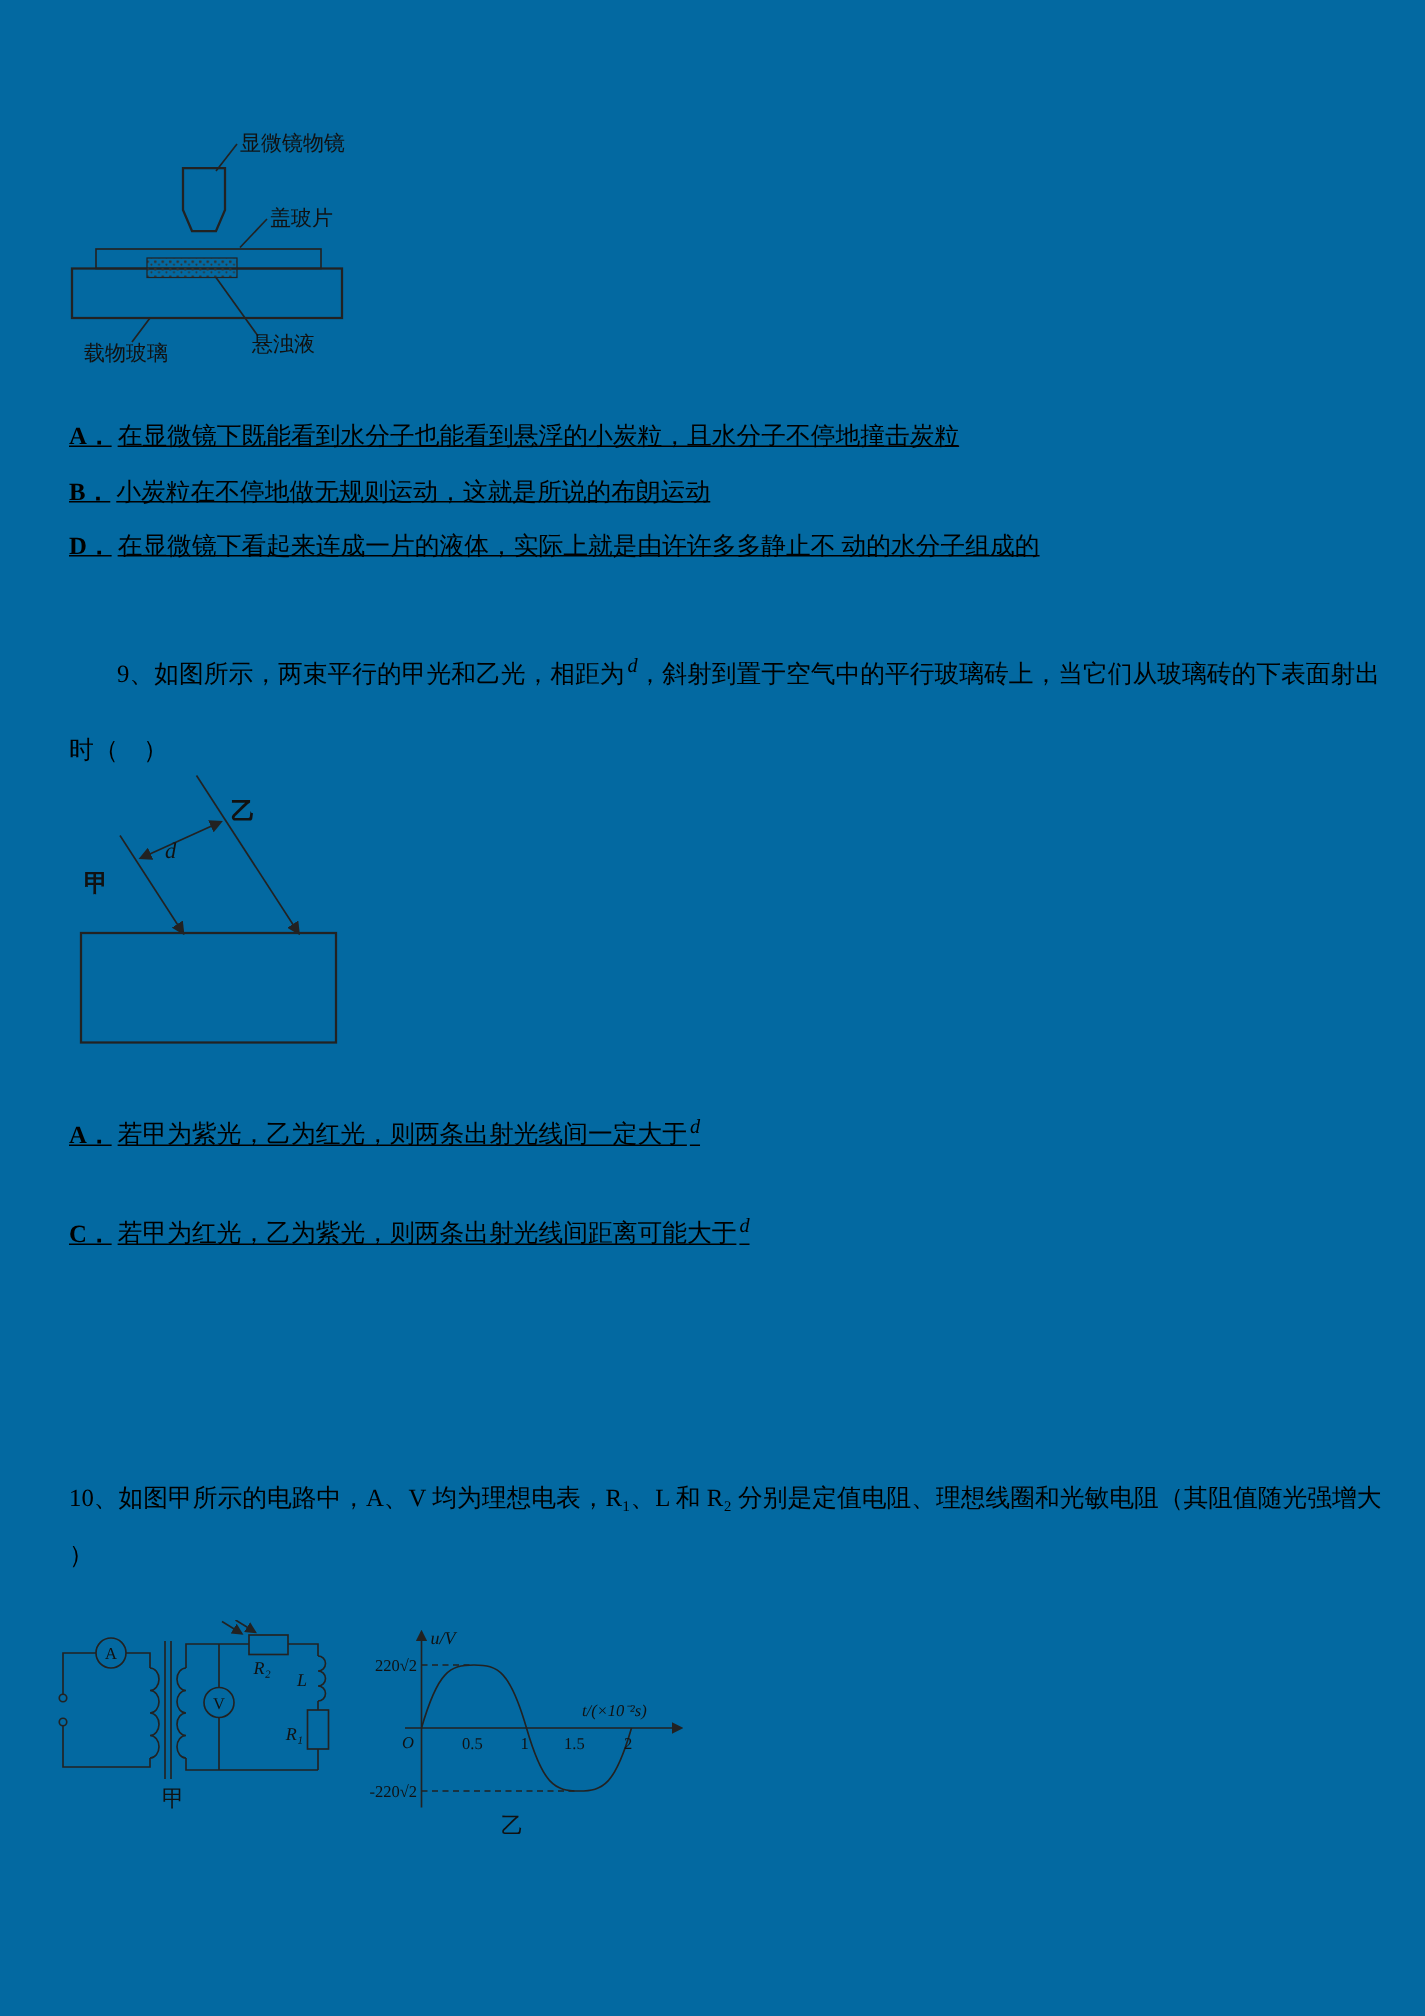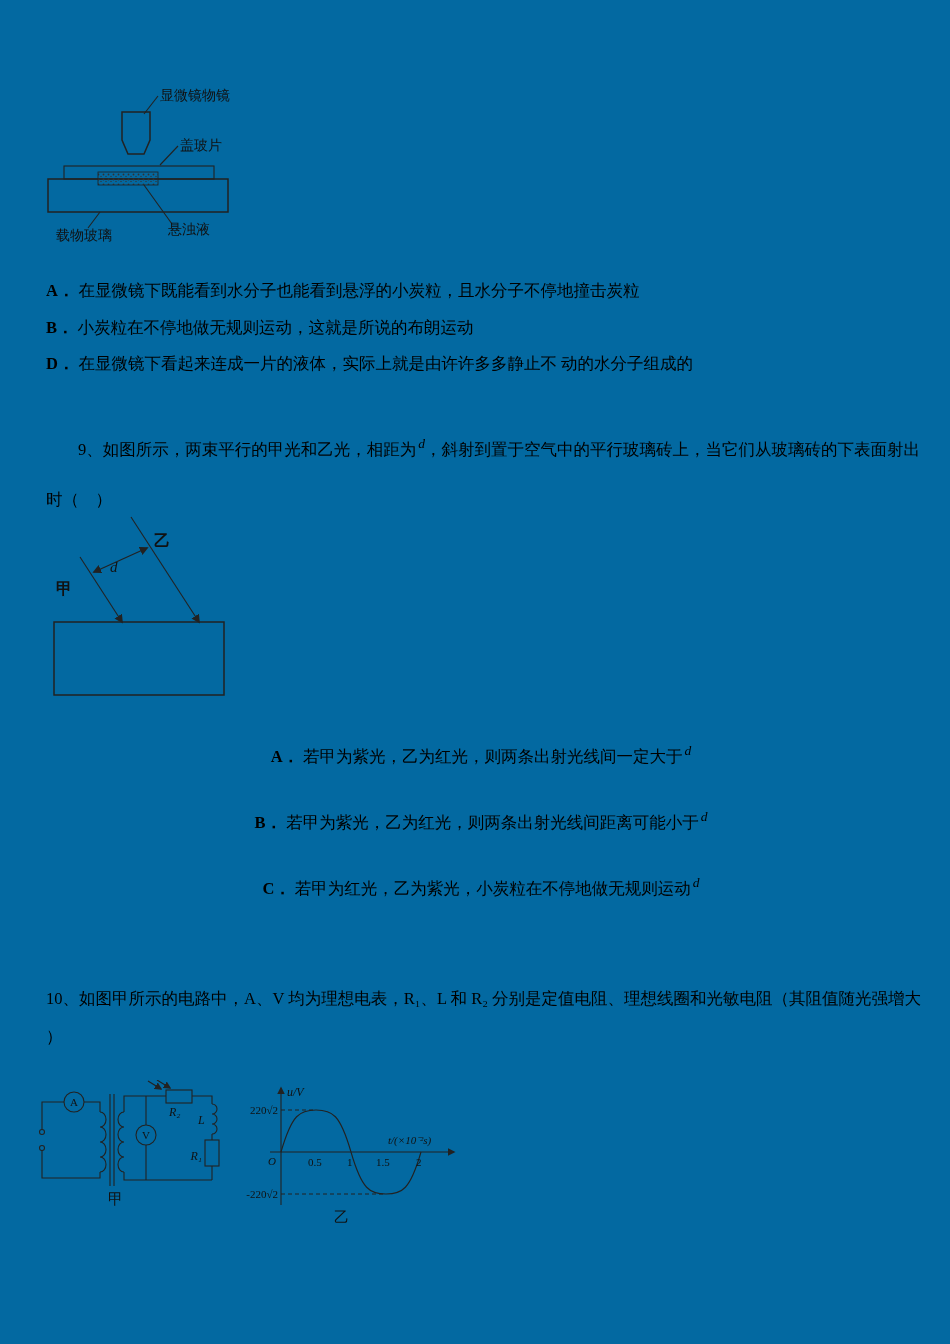--- a/index.html
+++ b/index.html
@@ -1,19 +1,19 @@
 <!DOCTYPE html>
 <html><head>
 <meta charset="utf-8">
 <style>
   html,body { margin:0; padding:0; background:#ffffff; }
   body { width:950px; height:1344px; font-family:"Liberation Serif", serif; color:#000; }
   .page { position:relative; width:950px; height:1344px; background:#0369a1; overflow:hidden; }
 
-  .opts { position:absolute; left:46px; width:870px; }
+  .opts { position:absolute; left:46px; width:870px;text-decoration:underline; }
   .opt { font-size:16.5px; line-height:21.5px; }
   .opt8 { margin-bottom:15px; }
   .opt9 { margin-bottom:39px; }
   .olabel { font-weight:bold; margin-right:4px; }
   .dsup { font-style:italic; font-family:"Liberation Serif", serif; font-size:13.5px; vertical-align:super; margin-left:2px; }
 
   .stem { position:absolute; left:46px; width:874px; font-size:16.5px; }
   .stem-line { line-height:24px; white-space:nowrap;text-align:right; }
   .stem-line2 { margin-top:26px; line-height:24px; }
   .stem10-line { line-height:38px; white-space:nowrap; }
@@ -76,24 +76,23 @@
     </defs>
     <line class="thin" x1="89" y1="7" x2="157" y2="112" marker-end="url(#m-ray)"></line>
     <line class="thin" x1="38" y1="47" x2="80" y2="112" marker-end="url(#m-ray)"></line>
     <line class="thin" x1="52" y1="62" x2="105" y2="38" marker-start="url(#m-ray)" marker-end="url(#m-ray)"></line>
     <text x="112" y="36" style="font-size:16px; font-weight:bold;">乙</text>
     <text x="14" y="84" style="font-size:16px; font-weight:bold;">甲</text>
     <text class="math" x="68" y="62" style="font-size:15px;">d</text>
     <rect class="stroke" x="12" y="112" width="170" height="73"></rect>
   </svg>
 
-  <div class="opts" style="top:740px;text-align:center;">
+  <div class="opts" style="top:740px;">
     <div class="opt opt9"><span class="olabel">A．</span><span>若甲为紫光，乙为红光，则两条出射光线间一定大于</span><sup class="dsup">d</sup></div>
-    <div class="opt opt9"><span class="olabel">B．</span><span>若甲为紫光，乙为红光，则两条出射光线间距离可能小于</span><sup class="dsup">d</sup></div>
-    <div class="opt opt9"><span class="olabel">C．</span><span>若甲为红光，乙为紫光，小炭粒在不停地做无规则运动</span><sup class="dsup">d</sup></div>
+    <div class="opt opt9"><span class="olabel">C．</span><span>若甲为红光，乙为紫光，则两条出射光线间距离可能大于</span><sup class="dsup">d</sup></div>
   </div>
 
   <div class="stem" style="top:980px;">
     <div class="stem10-line">10、如图甲所示的电路中，A、V 均为理想电表，R₁、L 和 R₂ 分别是定值电阻、理想线圈和光敏电阻（其阻值随光强增大</div>
     <div class="stem10-line">）</div>
   </div>
 
   <svg style="left:36px; top:1080px;" width="440" height="155" viewBox="0 0 440 155">
     <defs>
       <marker id="m-ax" viewBox="0 0 10 10" refX="8" refY="5" markerWidth="7" markerHeight="7" orient="auto-start-reverse">

